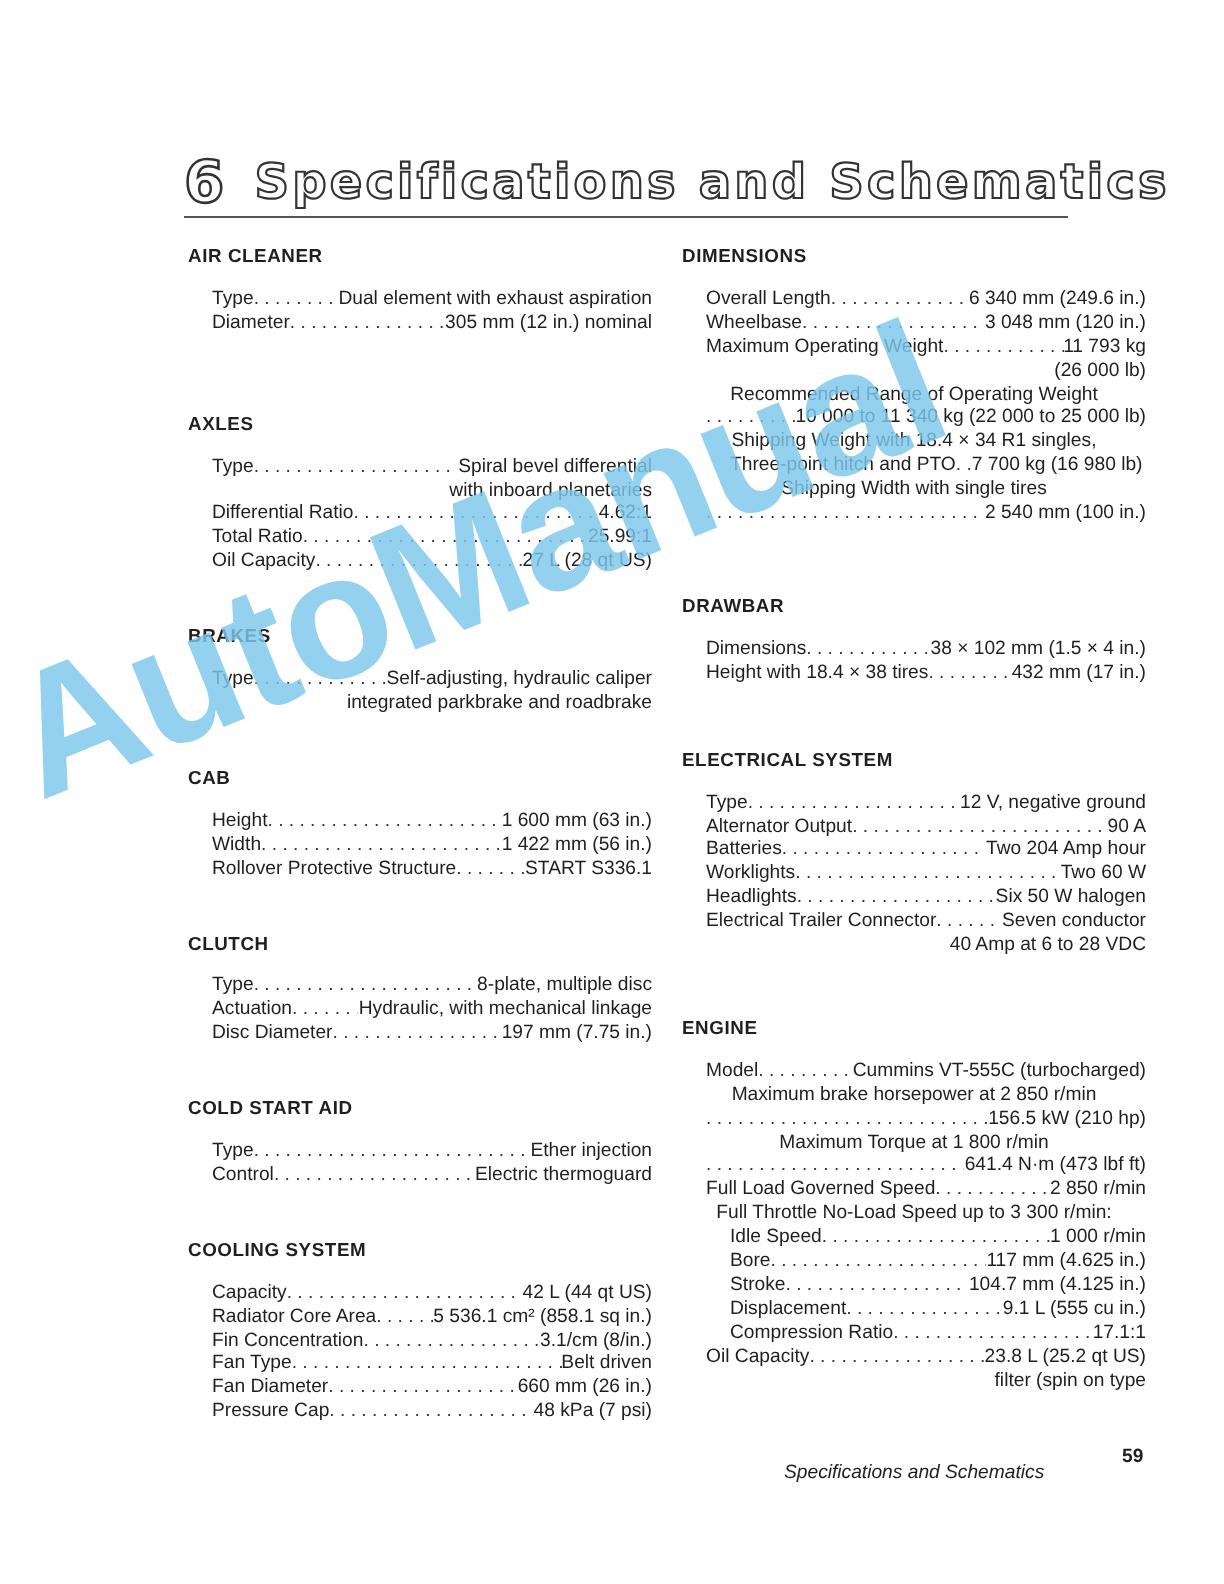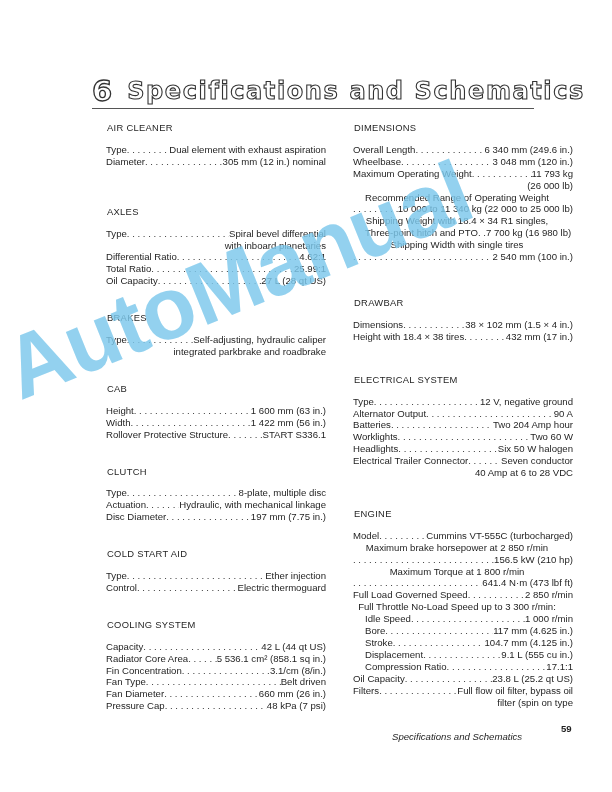--- a/index.html
+++ b/index.html
@@ -9,21 +9,21 @@
   .title-num { font-family:"DejaVu Sans", sans-serif; font-size:29px; font-weight:bold;
                color:#fff; -webkit-text-stroke:1.3px #333; letter-spacing:1px; margin-right:14px; }
   .title-text { font-family:"DejaVu Sans", sans-serif; font-size:24px; font-weight:bold;
                 color:#fff; -webkit-text-stroke:1.1px #333; letter-spacing:1.6px; }
   .title-rule { position:absolute; left:92px; top:108px; width:442px; height:1px; background:#555; }
 
   .col { position:absolute; top:122px; width:232px; font-size:9.6px; line-height:11.9px; }
   .col.left { left:94px; }
   .col.right { left:341px; }
   .section { margin-bottom:0; }
-  .sec-head { font-weight:normal; font-size:9.4px; letter-spacing:0.3px; margin-bottom:10px;margin-left:13px; }
+  .sec-head { font-weight:bold; font-size:9.4px; letter-spacing:0.3px; margin-bottom:10px; }
   .row { display:flex; white-space:nowrap; overflow:hidden;margin-left:12px; }
   .row .lbl { flex:0 0 auto; }
   .row .dots { flex:1 1 auto; overflow:hidden; letter-spacing:2.2px; color:#333; }
   .row .dots::before { content:". . . . . . . . . . . . . . . . . . . . . . . . . . . . . . . . . . . . . . . . . . . . . . . . . . . . . . . . . . . . . . . . . . . ."; letter-spacing:0; }
   .row .val { flex:0 0 auto; text-align:left; }
   .cont { text-align:right; white-space:nowrap; }
   .plain { white-space:nowrap;text-align:center; }
   .indent { padding-left:12px; }
 
   .footer { position:absolute; left:392px; top:731px; font-size:9.6px; font-style:italic; }
@@ -314,25 +314,20 @@
     <div class="row indent">
         <span class="lbl">Compression Ratio</span>
         <span class="dots"></span>
         <span class="val">17.1:1</span>
       </div>
     <div class="row">
         <span class="lbl">Oil Capacity</span>
         <span class="dots"></span>
         <span class="val">23.8 L (25.2 qt US)</span>
       </div>
-    <div class="row">
-        <span class="lbl">Filters</span>
-        <span class="dots"></span>
-        <span class="val">Full flow oil filter, bypass oil</span>
-      </div>
     <div class="cont">filter (spin on type</div>
   </div>
 </div>
 
 <div class="watermark">AutoManual</div>
 
 <div class="footer">Specifications and Schematics</div>
 <div class="pageno">59</div>
 
 </body></html>

